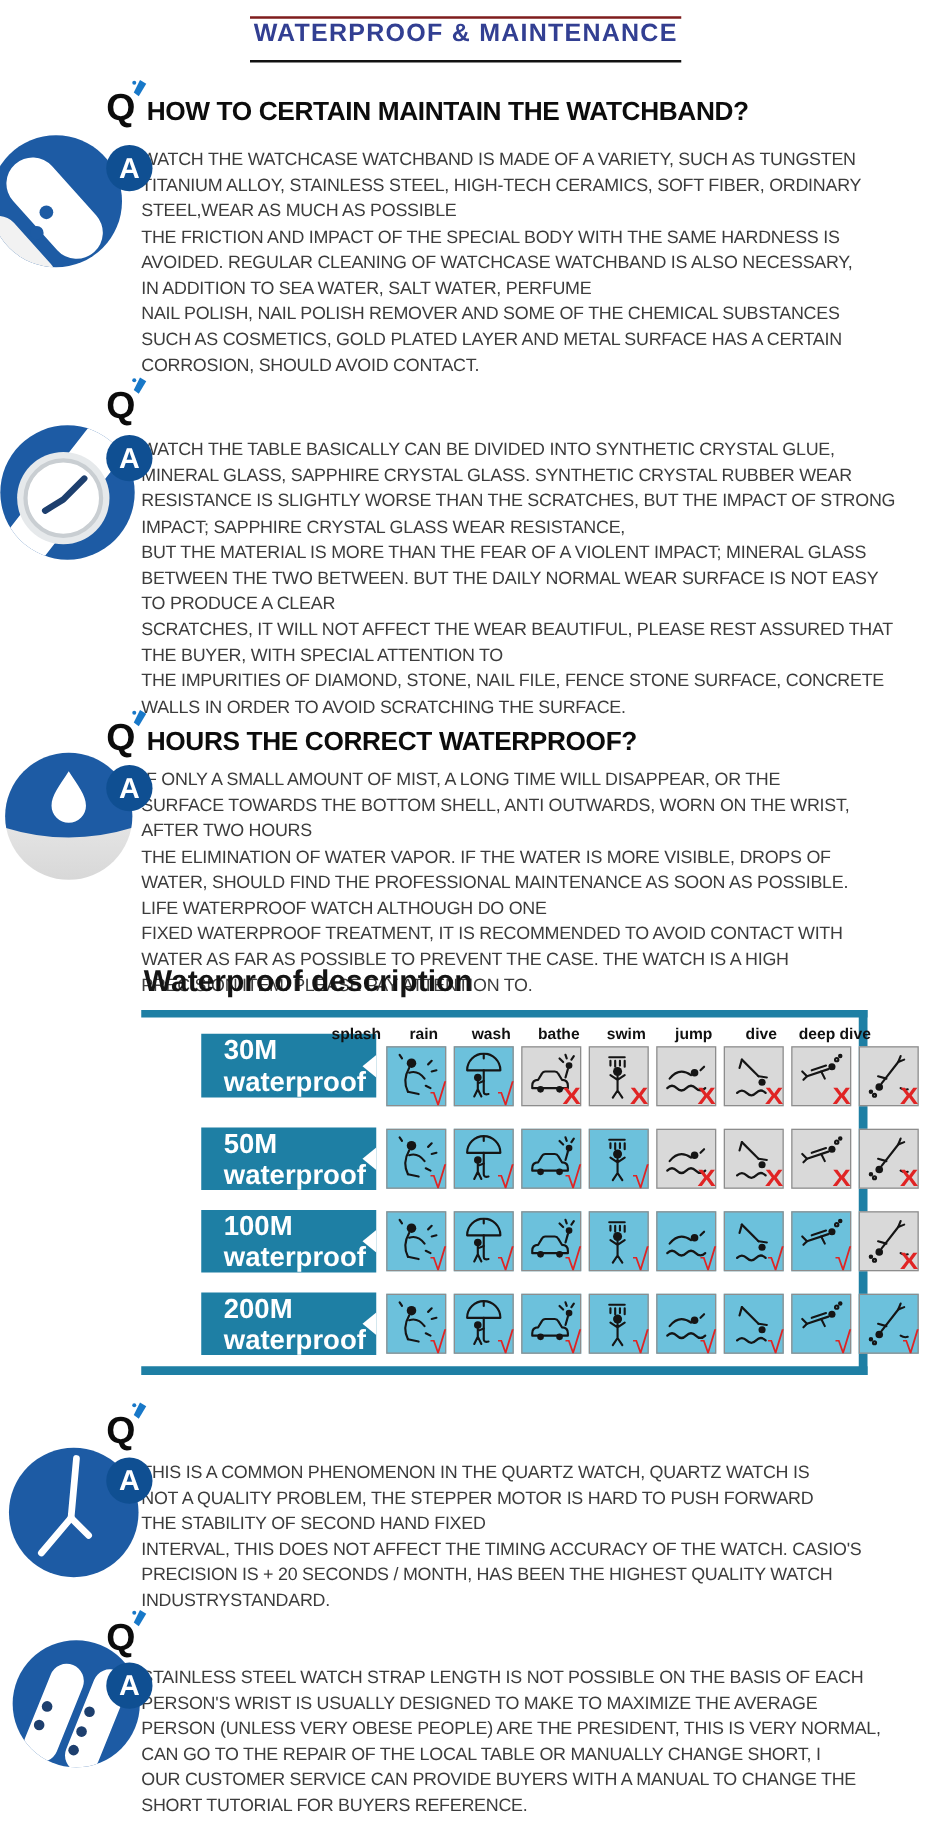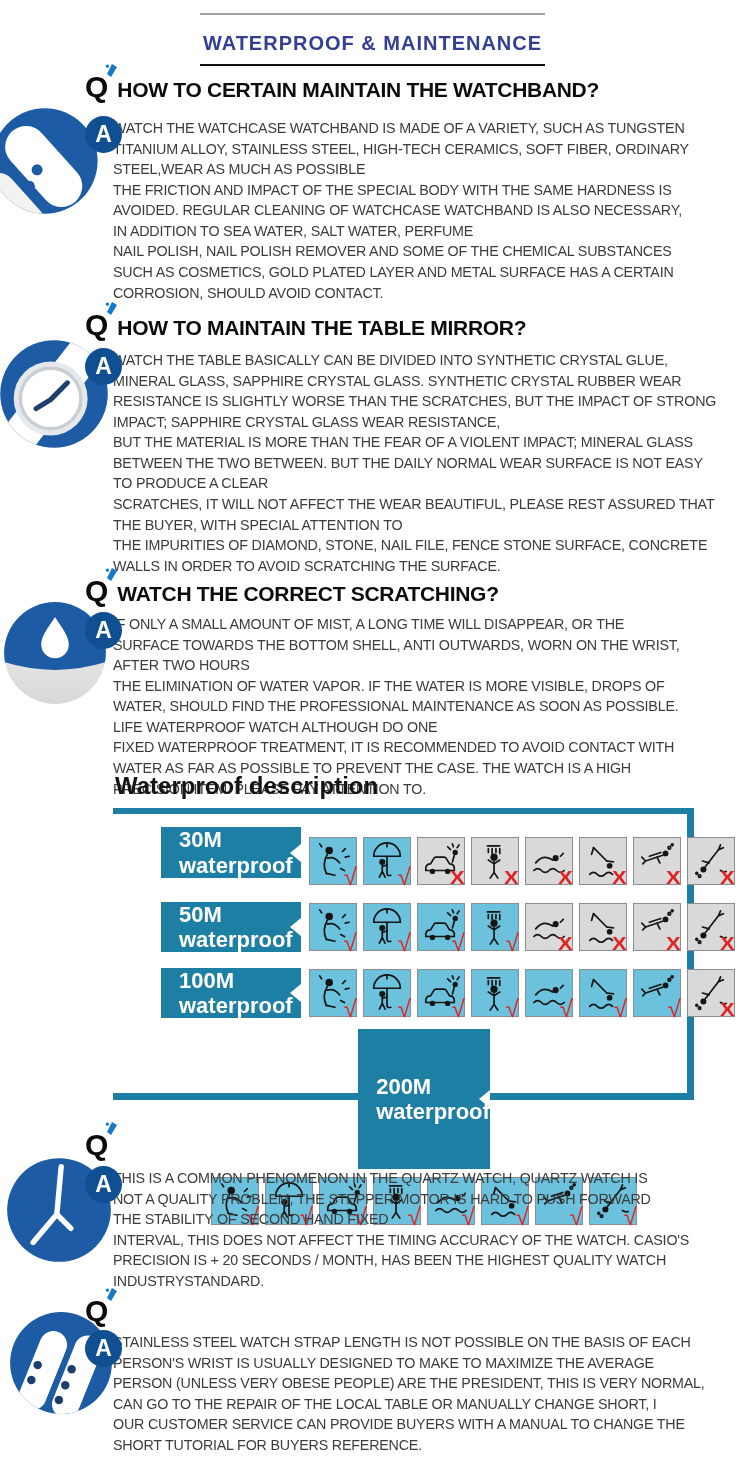--- a/index.html
+++ b/index.html
@@ -3,22 +3,22 @@
 <meta charset="utf-8">
 <style>
   html,body{margin:0;padding:0;}
   body{
     width:750px;height:1460px;position:relative;overflow:hidden;
     background:#ffffff;font-family:"Liberation Sans", sans-serif;
   }
   
   .title-wrap{
     position:absolute;top:13px;left:200px;width:345px;
-    border-top:2px solid #a3a3a3;border-bottom:2px solid #111;
-    padding:17px 0 9px;text-align:center;
+    border-top:2px solid #7f1d1d;border-bottom:2px solid #111;
+    padding:1px 0 9px;text-align:center;
   }
   .title-wrap h1{
     margin:0;font-size:20px;font-weight:700;letter-spacing:1px;
     color:#323f92;white-space:nowrap;
   }
   
   .qa{position:absolute;left:0;width:750px;}
   .qa-icon{position:absolute;z-index:1;}
   .qa h2{
     margin:0 0 0 85px;display:flex;align-items:baseline;gap:9px;
@@ -50,21 +50,21 @@
     border-top:6px solid #1e7fa4;border-right:7px solid #1e7fa4;border-bottom:7px solid #1e7fa4;
   }
   .wp-head{position:absolute;top:6px;left:148px;display:flex;gap:6px;z-index:2;}
   .wp-col-label{
     width:48px;text-align:center;font-size:12.5px;font-weight:700;color:#111;
     white-space:nowrap;
   }
   .wp-row{display:flex;gap:8px;height:60px;margin-bottom:6px;align-items:center;padding-left:48px;}
   .wp-row:first-child{height:77px;}
   .wp-row:first-child .wp-cells{padding-top:17px;}
-  .wp-row:last-child{margin-bottom:4px;flex-direction:column;}
+  .wp-row:last-child{margin-bottom:4px;}
   .wp-label{
     flex:0 0 140px;background:#1e7fa4;position:relative;
     display:flex;flex-direction:column;justify-content:center;
     padding-left:18px;box-sizing:border-box;color:#fff;font-weight:700;
     font-size:22px;line-height:1.15;
   }
   .wp-label::after{
     content:"";position:absolute;right:0;top:50%;transform:translateY(-50%);
     border-top:9px solid transparent;border-bottom:9px solid transparent;
     border-right:11px solid #fff;
@@ -139,21 +139,20 @@
       <circle cx="47" cy="54" r="27" fill="#ffffff" stroke="#c9ced2" stroke-width="3"></circle>
       <polyline points="34,63 47,55 62,40" fill="none" stroke="#1d3f6e" stroke-width="4.5" stroke-linecap="round" stroke-linejoin="round"></polyline>
     </g>
   </svg>
   <h2>
     <span class="q-glyph">Q</span>
     <svg class="q-accent" width="14" height="15" viewBox="0 0 14 15" style="position:absolute;left:20px;top:-9px;">
       <path d="M7 1 L12 4 L6 14 L2 11 Z" fill="#1878c8"></path>
         <circle cx="2.4" cy="3.2" r="1.6" fill="#1878c8"></circle>
     </svg>
-    <span class="qh">HOW TO MAINTAIN THE TABLE MIRROR?</span>
   </h2>
   <div class="answer" style="top:40px;">
     <span class="a-badge">A</span>
     <p class="answer-text">WATCH THE TABLE BASICALLY CAN BE DIVIDED INTO SYNTHETIC CRYSTAL GLUE,
 MINERAL GLASS, SAPPHIRE CRYSTAL GLASS. SYNTHETIC CRYSTAL RUBBER WEAR
 RESISTANCE IS SLIGHTLY WORSE THAN THE SCRATCHES, BUT THE IMPACT OF STRONG
 IMPACT; SAPPHIRE CRYSTAL GLASS WEAR RESISTANCE,
 BUT THE MATERIAL IS MORE THAN THE FEAR OF A VIOLENT IMPACT; MINERAL GLASS
 BETWEEN THE TWO BETWEEN. BUT THE DAILY NORMAL WEAR SURFACE IS NOT EASY
 TO PRODUCE A CLEAR
@@ -180,38 +179,48 @@
       <path d="M0 0 H100 V58 Q50 74 0 58 Z" fill="#1d5ba4"></path>
       <path d="M50 16 C57 27 63 34 63 42 A13 13 0 1 1 37 42 C37 34 43 27 50 16 Z" fill="#ffffff"></path>
     </g>
   </svg>
   <h2>
     <span class="q-glyph">Q</span>
     <svg class="q-accent" width="14" height="15" viewBox="0 0 14 15" style="position:absolute;left:20px;top:-9px;">
       <path d="M7 1 L12 4 L6 14 L2 11 Z" fill="#1878c8"></path>
         <circle cx="2.4" cy="3.2" r="1.6" fill="#1878c8"></circle>
     </svg>
-    <span class="qh">WATCH THE CORRECT SCRATCHING?</span>
+    <span class="qh">HOURS THE CORRECT WATERPROOF?</span>
   </h2>
   <div class="answer" style="top:38px;">
     <span class="a-badge">A</span>
     <p class="answer-text">IF ONLY A SMALL AMOUNT OF MIST, A LONG TIME WILL DISAPPEAR, OR THE
 SURFACE TOWARDS THE BOTTOM SHELL, ANTI OUTWARDS, WORN ON THE WRIST,
 AFTER TWO HOURS
 THE ELIMINATION OF WATER VAPOR. IF THE WATER IS MORE VISIBLE, DROPS OF
 WATER, SHOULD FIND THE PROFESSIONAL MAINTENANCE AS SOON AS POSSIBLE.
 LIFE WATERPROOF WATCH ALTHOUGH DO ONE
 FIXED WATERPROOF TREATMENT, IT IS RECOMMENDED TO AVOID CONTACT WITH
 WATER AS FAR AS POSSIBLE TO PREVENT THE CASE. THE WATCH IS A HIGH
 PRECISION ITEM. PLEASE PAY ATTENTION TO.</p>
   </div>
 </section>
 
 <h3 class="wp-heading">Waterproof description</h3>
 <div class="wp-table">
+  <div class="wp-head">
+      <div class="wp-col-label">splash</div>
+      <div class="wp-col-label">rain</div>
+      <div class="wp-col-label">wash</div>
+      <div class="wp-col-label">bathe</div>
+      <div class="wp-col-label">swim</div>
+      <div class="wp-col-label">jump</div>
+      <div class="wp-col-label">dive</div>
+      <div class="wp-col-label">deep dive</div>
+    </div>
   <div id="wp-rows">
       <div class="wp-row">
         <div class="wp-label">
           <div>30M</div>
           <div>waterproof</div>
         </div>
         <div class="wp-cells">
           <div class="wp-cell ok">
             <svg class="doodle" width="38" height="38" viewBox="0 0 40 40" fill="none" stroke="#151515" stroke-width="1.8" stroke-linecap="round" stroke-linejoin="round">
     <circle cx="16" cy="9" r="4" fill="#151515" stroke="none"></circle>

